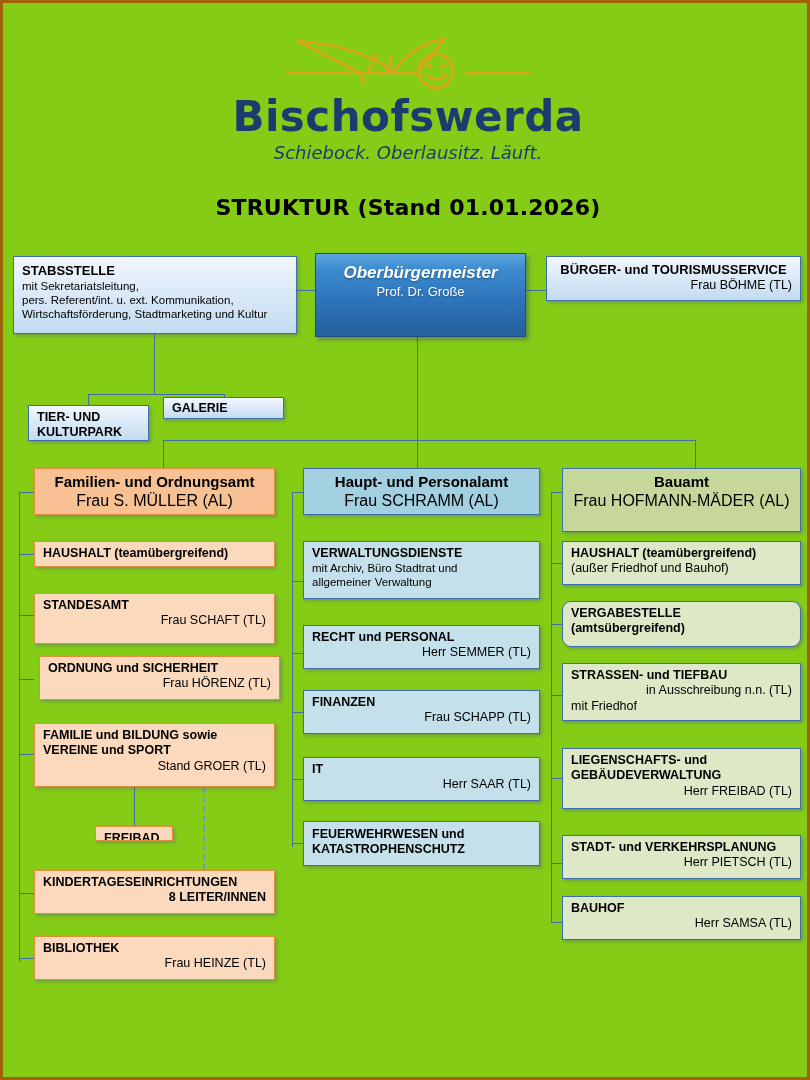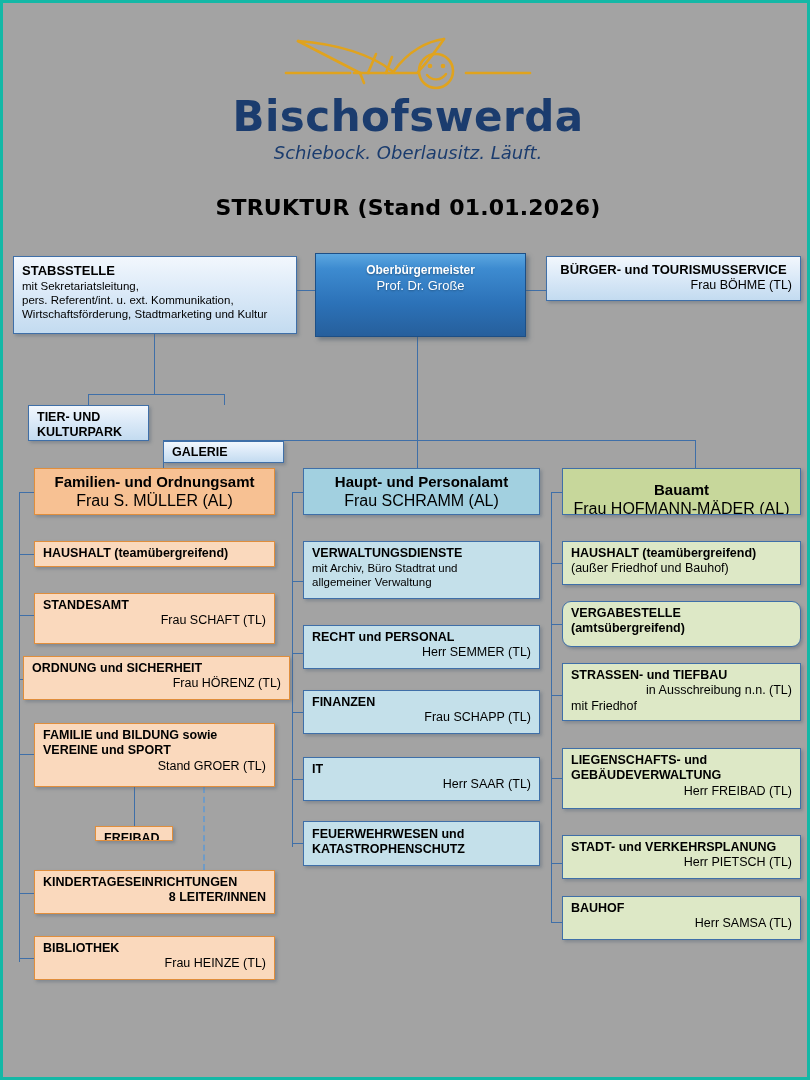--- a/index.html
+++ b/index.html
@@ -7,23 +7,23 @@
     padding: 0;
     background: #ffffff;
   }
   body {
     font-family: "Liberation Sans", sans-serif;
   }
   #page {
     position: relative;
     width: 810px;
     height: 1080px;
-    background: #a3a3a3;
+    background: #84cc16;
     box-sizing: border-box;
-    border: 3px solid #14b8a6;
+    border: 3px solid #a16207;
     overflow: hidden;
   }
 
   
   .logo-wrap {
     position: absolute;
     left: 0;
     top: 28px;
     width: 810px;
     text-align: center;
@@ -131,24 +131,25 @@
     box-sizing: border-box;
     border: 1px solid #1d4f86;
     background: linear-gradient(to bottom, #5ca7e0 0%, #3d8bd0 18%, #2c72b8 60%, #265f9c 100%);
     box-shadow: 3px 3px 4px rgba(70,85,100,0.5);
     color: #ffffff;
     text-align: center;
     padding-top: 9px;
     overflow: hidden;
   }
   .ob-title {
-    font-size: 12px;
+    font-size: 17px;
     font-weight: bold;
     text-shadow: 0 1px 2px rgba(0,0,0,0.35);
     line-height: 1.2;
+    font-style: italic;
   }
   .ob-sub {
     font-size: 13px;
     font-weight: normal;
     text-shadow: 0 1px 2px rgba(0,0,0,0.3);
     line-height: 1.3;
     margin-top: 1px;
   }
 
   .hdr-title { font-size: 15px; font-weight: bold; }
@@ -253,39 +254,39 @@
   <div class="box blue-lt" style="left:543px; top:253px; width:255px; height:45px; padding-top:5px;">
     <div class="t1 c" style="font-size:13px;">BÜRGER-  und TOURISMUSSERVICE</div>
     <div class="t2 r" style="font-size:12.5px;">Frau BÖHME (TL)</div>
   </div>
 
   <div class="box blue-lt" style="left:25px; top:402px; width:121px; height:36px; padding-top:4px;">
     <div class="t1" style="font-size:12.5px;">TIER- UND</div>
     <div class="t1" style="font-size:12.5px;">KULTURPARK</div>
   </div>
 
-  <div class="box blue-lt" style="left:160px; top:394px; width:121px; height:22px; padding-top:3px;margin-top:44px;">
+  <div class="box blue-lt" style="left:160px; top:394px; width:121px; height:22px; padding-top:3px;">
     <div class="t1" style="font-size:12.5px;">GALERIE</div>
   </div>
 
   <div class="box orange-dk" style="left:31px; top:465px; width:241px; height:47px; padding-top:4px;">
     <div class="hdr-title c">Familien- und Ordnungsamt</div>
     <div class="hdr-sub c">Frau S. MÜLLER (AL)</div>
   </div>
 
   <div class="box orange" style="left:31px; top:538px; width:241px; height:26px; padding-top:4px;">
     <div class="t1">HAUSHALT (teamübergreifend)</div>
   </div>
 
   <div class="box orange" style="left:31px; top:590px; width:241px; height:51px; padding-top:4px;">
     <div class="t1">STANDESAMT</div>
     <div class="t2 r">Frau SCHAFT (TL)</div>
   </div>
 
-  <div class="box orange" style="left:20px; top:653px; width:267px; height:44px; padding-top:4px;">
+  <div class="box orange" style="left:36px; top:653px; width:241px; height:44px; padding-top:4px;">
     <div class="t1">ORDNUNG und SICHERHEIT</div>
     <div class="t2 r">Frau HÖRENZ (TL)</div>
   </div>
 
   <div class="box orange" style="left:31px; top:720px; width:241px; height:64px; padding-top:4px;">
     <div class="t1">FAMILIE und BILDUNG sowie</div>
     <div class="t1">VEREINE und SPORT</div>
     <div class="t2 r">Stand GROER (TL)</div>
   </div>
 
@@ -327,21 +328,21 @@
   <div class="box cyan" style="left:300px; top:754px; width:237px; height:44px; padding-top:4px;">
     <div class="t1">IT</div>
     <div class="t2 r">Herr SAAR (TL)</div>
   </div>
 
   <div class="box cyan" style="left:300px; top:818px; width:237px; height:45px; padding-top:5px;">
     <div class="t1">FEUERWEHRWESEN und</div>
     <div class="t1">KATASTROPHENSCHUTZ</div>
   </div>
 
-  <div class="box green-dk" style="left:559px; top:465px; width:239px; height:47px; padding-top:12px;">
+  <div class="box green-dk" style="left:559px; top:465px; width:239px; height:64px; padding-top:4px;">
     <div class="hdr-title c">Bauamt</div>
     <div class="hdr-sub c">Frau HOFMANN-MÄDER (AL)</div>
   </div>
 
   <div class="box green" style="left:559px; top:538px; width:239px; height:44px; padding-top:4px;">
     <div class="t1">HAUSHALT (teamübergreifend)</div>
     <div class="t2">(außer Friedhof und Bauhof)</div>
   </div>
 
   <div class="box green" style="left:559px; top:598px; width:239px; height:46px; padding-top:4px;border-radius:9px;">

